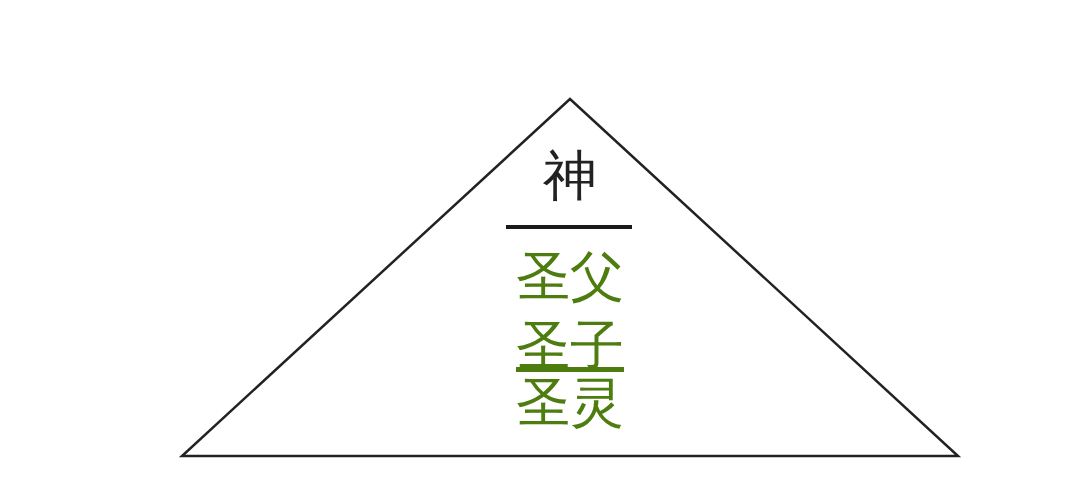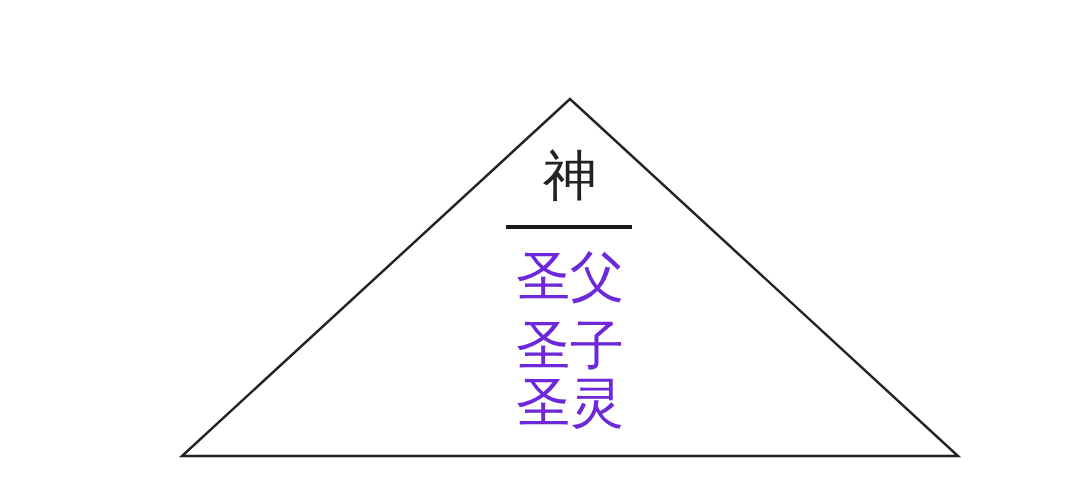--- a/index.html
+++ b/index.html
@@ -1,26 +1,26 @@
 <!DOCTYPE html>
 <html><head>
 <meta charset="utf-8">
 <style>
   html, body { margin:0; padding:0; background:#ffffff; }
   body { width:1080px; height:502px; position:relative; overflow:hidden; font-family:"DejaVu Serif", serif; }
   #diagram { position:absolute; left:0; top:0; width:1080px; height:502px; }
   .top-label { position:absolute; left:500px; width:140px; top:146px; text-align:center; font-size:54px; line-height:60px; color:#222; }
   .divider { position:absolute; left:506px; top:225px; width:126px; height:4px; background:#1a1a1a; }
-  .bottom-line { position:absolute; left:500px; width:140px; text-align:center; font-size:54px; line-height:62px; color:#6d28d9; }
+  .bottom-line { position:absolute; left:500px; width:140px; text-align:center; font-size:54px; line-height:62px; color:#4d7c0f; }
 </style>
 </head>
 <body>
 
 <div id="diagram">
   <svg width="1080" height="502" style="position:absolute;left:0;top:0;">
     <polygon points="570,99 182,456 958,456" fill="none" stroke="#222" stroke-width="2.5" stroke-linejoin="miter"></polygon>
   </svg>
   <div class="top-label">神</div>
   <div class="divider"></div>
   <div class="bottom-line" style="top:246px;">圣父</div>
-  <div class="bottom-line" style="top:315px;">圣子</div>
+  <div class="bottom-line" style="top:315px;text-decoration:underline;">圣子</div>
   <div class="bottom-line" style="top:372px;">圣灵</div>
 </div>
 
 </body></html>

